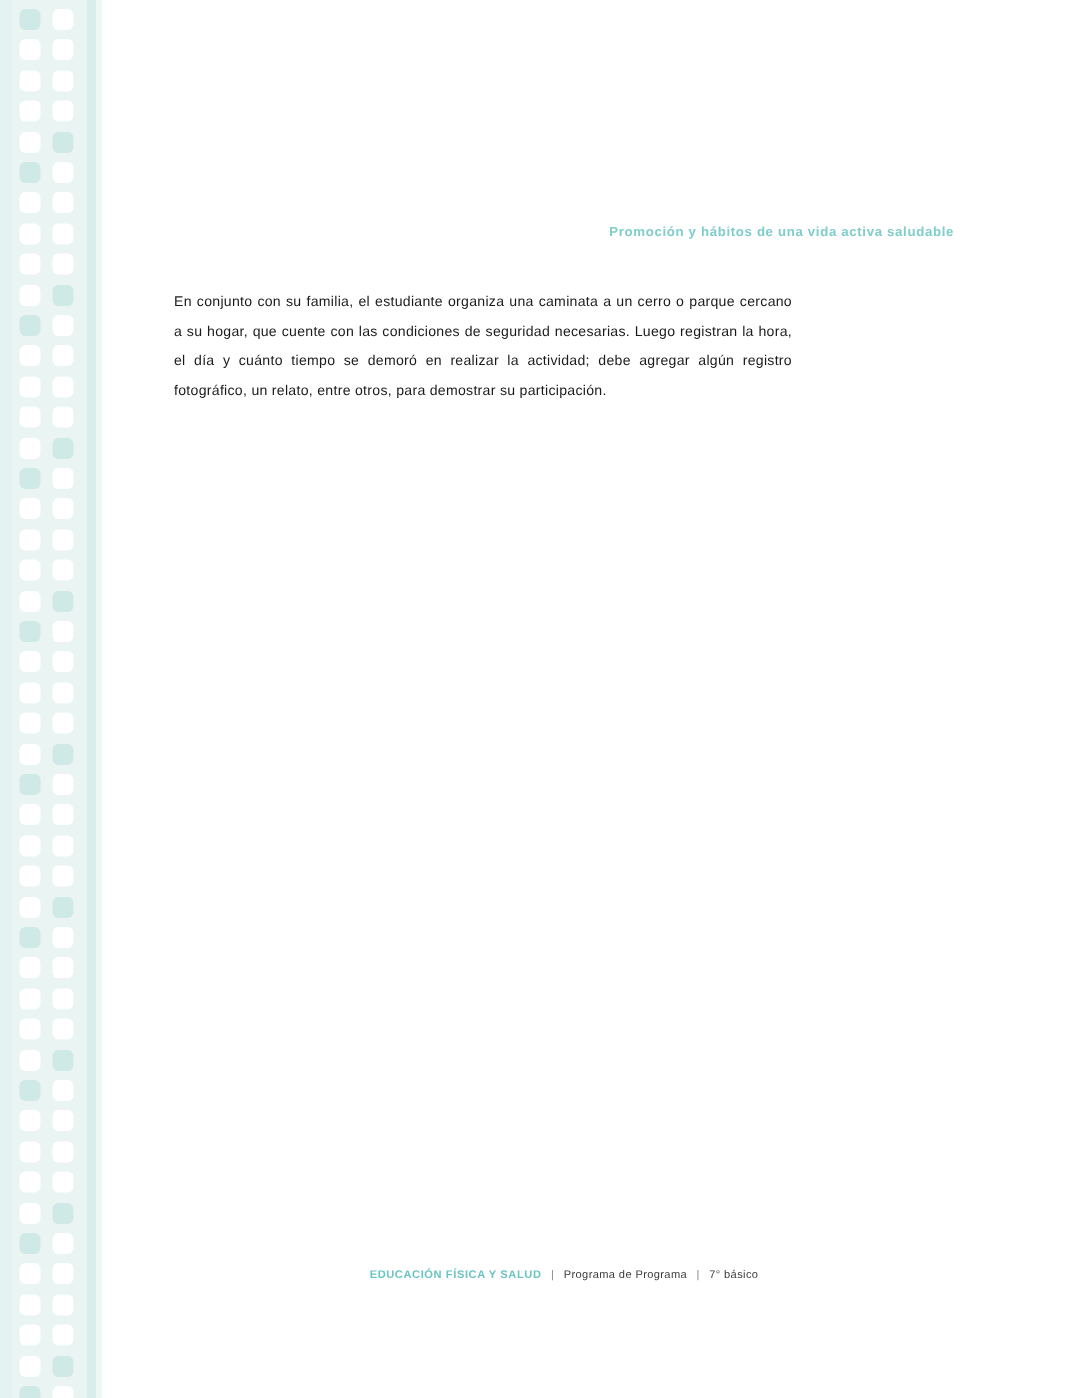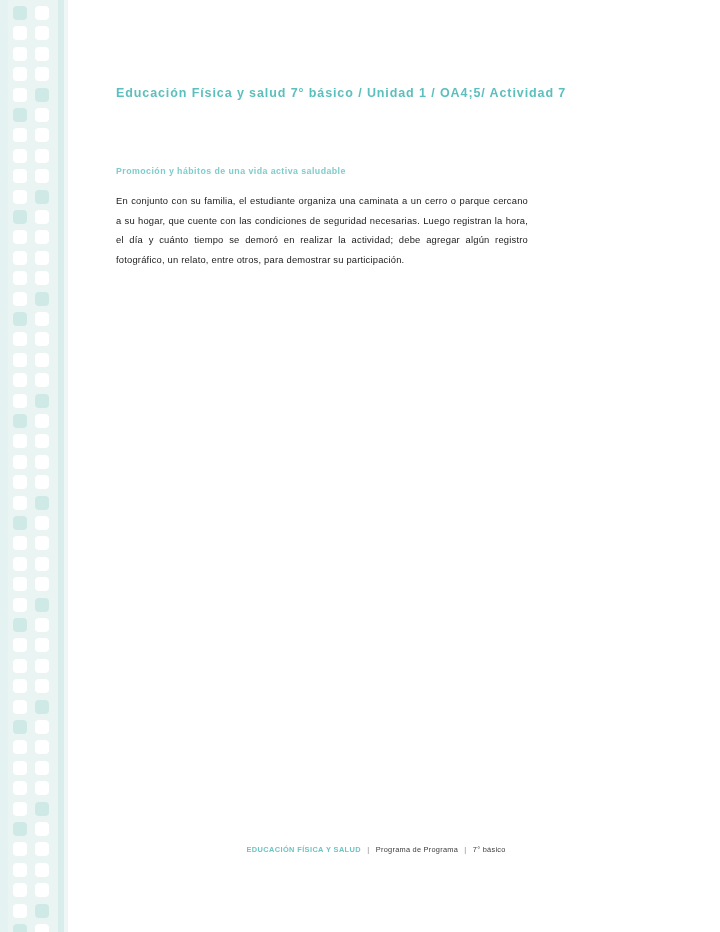--- a/index.html
+++ b/index.html
@@ -85,27 +85,28 @@
     width: 520px;
     font-size: 12.5px;
     font-weight: bold;
     letter-spacing: 0.9px;
     color: #5bbfbd;
     line-height: 1.2;
   }
 
   .subtitle {
     position: absolute;
-    top: 166px;
+    top: 149px;
     left: 0;
     width: 520px;
     font-size: 8.8px;
     font-weight: bold;
     letter-spacing: 0.45px;
     color: #7fcdcb;
+    text-align: right;
   }
 
   .body-text {
     position: absolute;
     top: 191px;
     left: 0;
     width: 412px;
     font-size: 9.4px;
     line-height: 19.5px;
     color: #1a1a1a;
@@ -241,21 +242,20 @@
         <div class="dot tint" style="top: 924px; left: 5px;"></div>
         <div class="dot" style="top: 924px; left: 27px;"></div>
       </div>
   </div>
   <div class="strip-band band-b"></div>
   <div class="strip-band band-c"></div>
 </div>
 
 <div class="content">
 
-  <div class="doc-title">Educación Física y salud 7° básico /  Unidad 1 /  OA4;5/  Actividad 7</div>
 
   <div class="subtitle">Promoción y hábitos de una vida activa saludable</div>
 
   <div class="body-text">En conjunto con su familia, el estudiante organiza una caminata a un cerro o parque cercano a su hogar, que cuente con las condiciones de seguridad necesarias. Luego registran la hora, el día y cuánto tiempo se demoró en realizar la actividad; debe agregar algún registro fotográfico, un relato, entre otros, para demostrar su participación.</div>
 
   <div class="footer">
     <span class="f-brand">EDUCACIÓN FÍSICA Y SALUD</span>
     <span class="f-sep">|</span>
     <span class="f-prog">Programa de Programa</span>
     <span class="f-sep">|</span>

